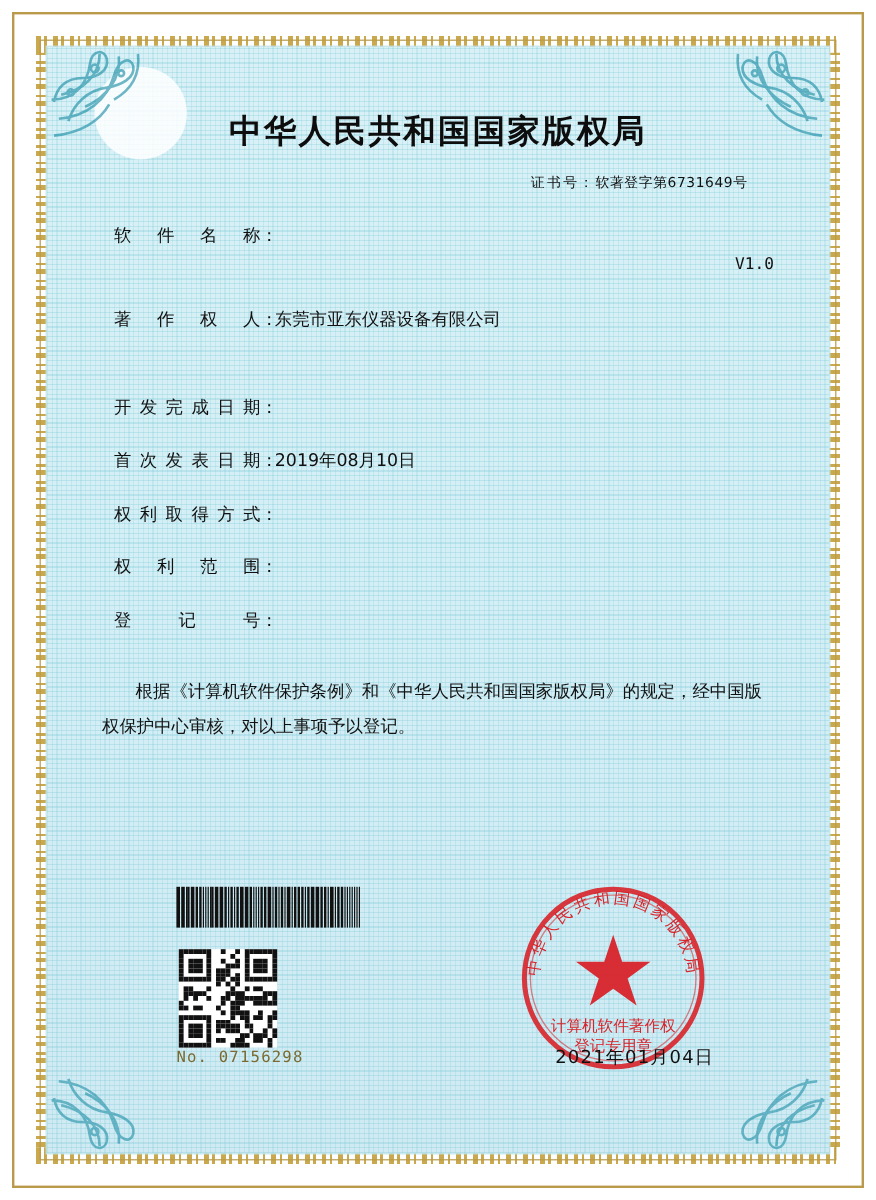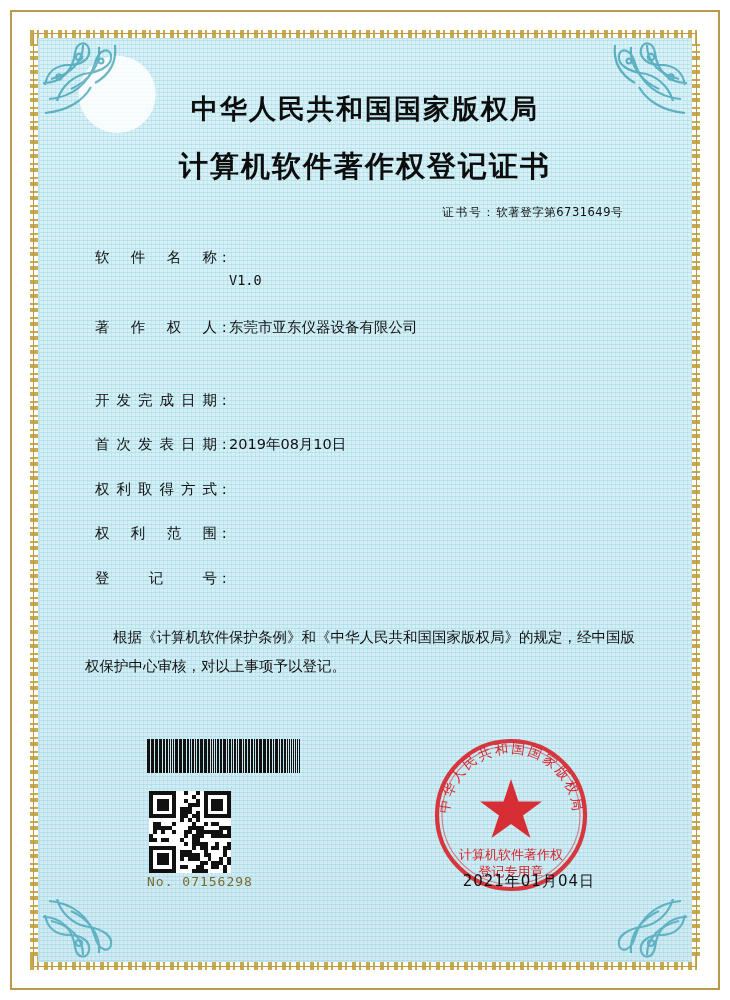--- a/index.html
+++ b/index.html
@@ -110,20 +110,21 @@
   .row .label span{display:inline-block;}
   .row .colon{width:12px;flex:0 0 12px;text-align:center;}
   .row .value{flex:1 1 auto;}
   .row .value .mono{font-family:"DejaVu Sans Mono","Liberation Mono",monospace;font-size:13.5px;}
   .sub-value{
     margin-left:144px;
     font-family:"DejaVu Sans Mono","Liberation Mono",monospace;
     font-size:13.5px;
     margin-top:-2px;
     margin-bottom:10px;
+    text-align:right;
   }
   .gap-lg{height:44px;}
   .gap-md{height:18px;}
   .row.spaced{margin-bottom:22px;}
   .para{
     margin-top:34px;
     font-size:14.5px;
     line-height:2.0;
     text-indent:28px;
     padding-right:4px;
@@ -226,21 +227,20 @@
           <path d="M44 6 C44 24 30 36 12 40"></path>
           <path d="M60 8 C62 26 50 42 32 50"></path>
           <circle cx="40" cy="18" r="3"></circle>
         </g>
       </svg>
     </div>
 
     <div class="content">
 
       <div class="title-1">中华人民共和国国家版权局</div>
-      <div class="title-2">计算机软件著作权登记证书</div>
 
       <div class="cert-no">
         <span class="lbl">证书号：</span><span>软著登字第6731649号</span>
       </div>
 
       <div class="rows">
 
         <div class="row">
           <div class="label">
             <span>软</span>

